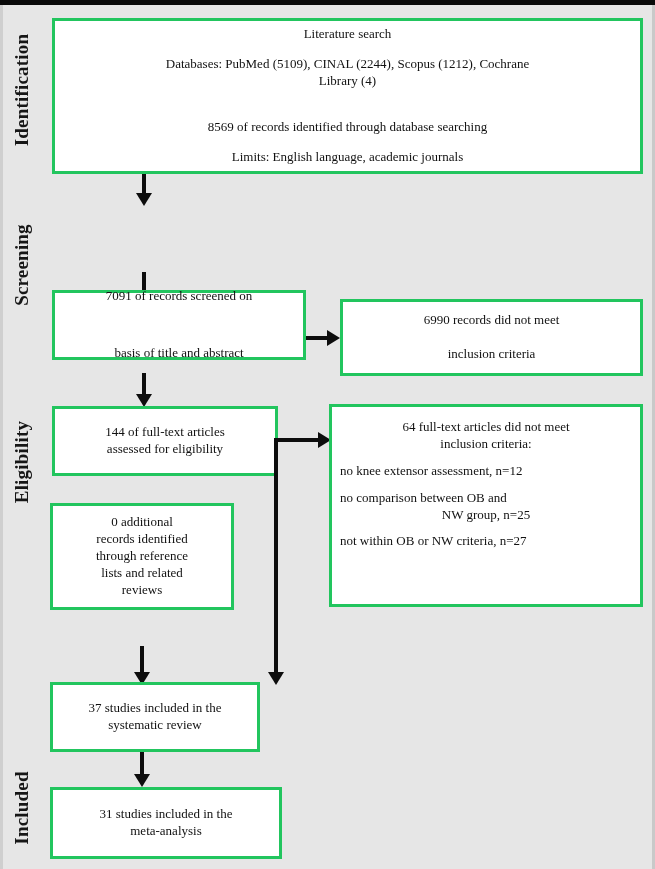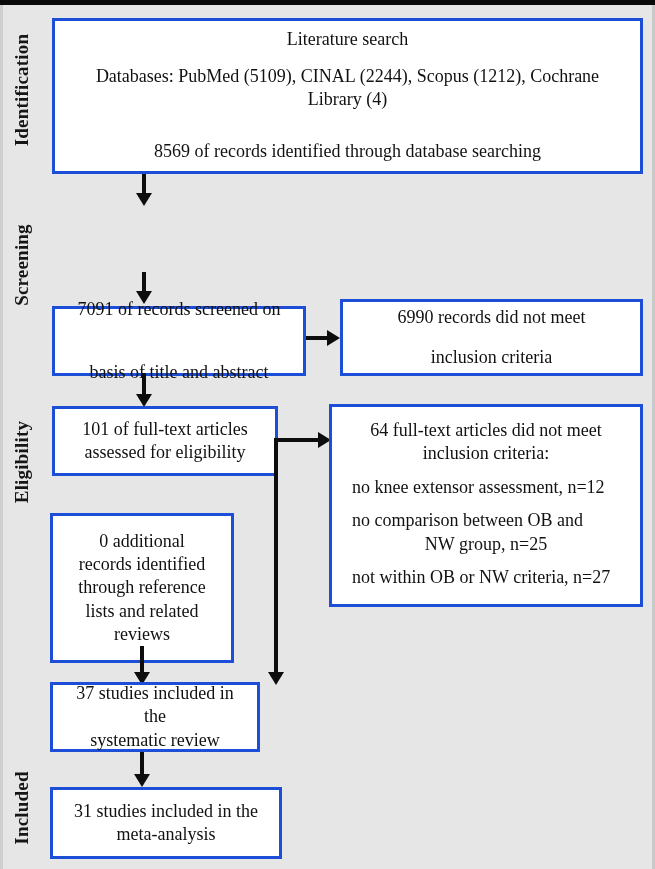--- a/index.html
+++ b/index.html
@@ -53,30 +53,30 @@
     white-space: nowrap;
     display: flex;
     align-items: center;
     justify-content: center;
   }
 
   
   .box {
     position: absolute;
     background: #ffffff;
-    border: 3px solid #1d4ed8;
+    border: 3px solid #22c55e;
     box-sizing: border-box;
     display: flex;
     flex-direction: column;
     align-items: center;
     justify-content: center;
     text-align: center;
-    font-size: 18px;
+    font-size: 13px;
     line-height: 1.30;
-    padding: 4px 20px;
+    padding: 4px 8px;
   }
   .box .ln { display: block; width: 100%; }
 
   
   .reasons { gap: 0px; }
   .reasons .head { text-align: center; width: 100%; }
   .reasons .item { text-align: left; width: 100%; margin-top: 10px; }
   .reasons .item .ind { display: block; text-align: center; }
 
   
@@ -122,47 +122,48 @@
 
   <div class="stage-label" style="left:-37px; top:450px; width:118px; height:24px; transform:rotate(-90deg);">Eligibility</div>
 
   <div class="stage-label" style="left:-29px; top:796px; width:102px; height:24px; transform:rotate(-90deg);">Included</div>
 
   <div class="box" style="left:52px; top:18px; width:591px; height:156px;">
     <span class="ln">Literature search</span>
     <span class="ln" style="margin-top:13px;">Databases: PubMed (5109), CINAL (2244), Scopus (1212), Cochrane</span>
     <span class="ln">Library (4)</span>
     <span class="ln" style="margin-top:29px;">8569 of records identified through database searching</span>
+    <span class="ln" style="margin-top:13px;">Limits: English language, academic journals</span>
   </div>
 
   <div class="vline" style="left:142px; top:174px; height:22px;"></div>
   <div class="arrow-down" style="left:136px; top:193px;"></div>
 
 
   <div class="vline" style="left:142px; top:272px; height:22px;"></div>
   <div class="arrow-down" style="left:136px; top:291px;"></div>
 
-  <div class="box" style="left:52px; top:306px; width:254px; height:70px;gap:40px;">
+  <div class="box" style="left:52px; top:290px; width:254px; height:70px;gap:40px;">
     <span class="ln">7091 of records screened on</span>
     <span class="ln">basis of title and abstract</span>
   </div>
 
   <div class="hline" style="left:306px; top:336px; width:22px;"></div>
   <div class="arrow-right" style="left:327px; top:330px;"></div>
 
   <div class="box" style="left:340px; top:299px; width:303px; height:77px;gap:17px;">
     <span class="ln">6990 records did not meet</span>
     <span class="ln">inclusion criteria</span>
   </div>
 
   <div class="vline" style="left:142px; top:373px; height:24px;"></div>
   <div class="arrow-down" style="left:136px; top:394px;"></div>
 
   <div class="box" style="left:52px; top:406px; width:226px; height:70px;">
-    <span class="ln">101 of full-text articles</span>
+    <span class="ln">144 of full-text articles</span>
     <span class="ln">assessed for eligibility</span>
   </div>
 
   <div class="hline" style="left:277px; top:438px; width:50px;"></div>
   <div class="arrow-right" style="left:318px; top:432px;"></div>
 
   <div class="box reasons" style="left:329px; top:404px; width:314px; height:203px; justify-content:flex-start; padding-top:12px;">
     <span class="head">64 full-text articles did not meet</span>
     <span class="head">inclusion criteria:</span>
 
@@ -172,21 +173,21 @@
       <span>no comparison between OB and</span>
       <span class="ind">NW group, n=25</span>
     </span>
 
     <span class="item">not within OB or NW criteria, n=27</span>
   </div>
 
   <div class="vline" style="left:274px; top:438px; height:237px;"></div>
   <div class="arrow-down" style="left:268px; top:672px;"></div>
 
-  <div class="box" style="left:50px; top:503px; width:184px; height:150px;margin-top:10px;">
+  <div class="box" style="left:50px; top:503px; width:184px; height:107px;">
     <span class="ln">0 additional</span>
     <span class="ln">records identified</span>
     <span class="ln">through reference</span>
     <span class="ln">lists and related</span>
     <span class="ln">reviews</span>
   </div>
 
   <div class="vline" style="left:140px; top:646px; height:26px;"></div>
   <div class="arrow-down" style="left:134px; top:672px;"></div>
 

